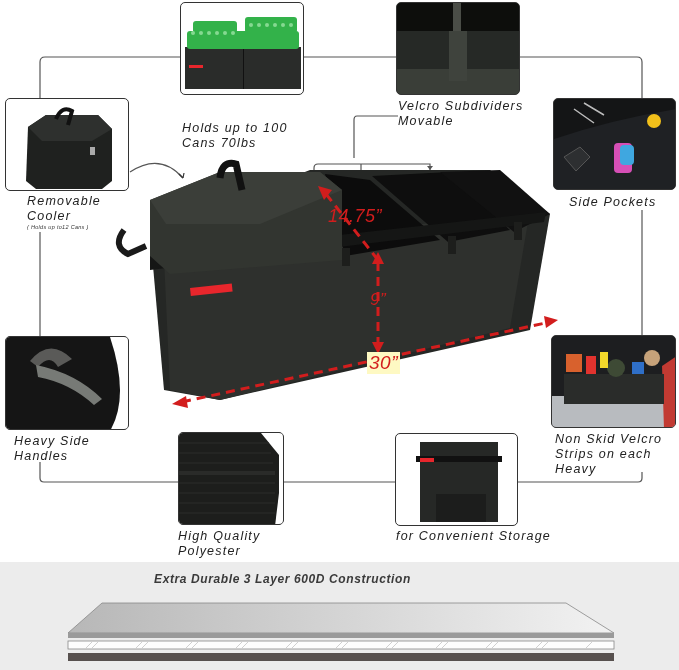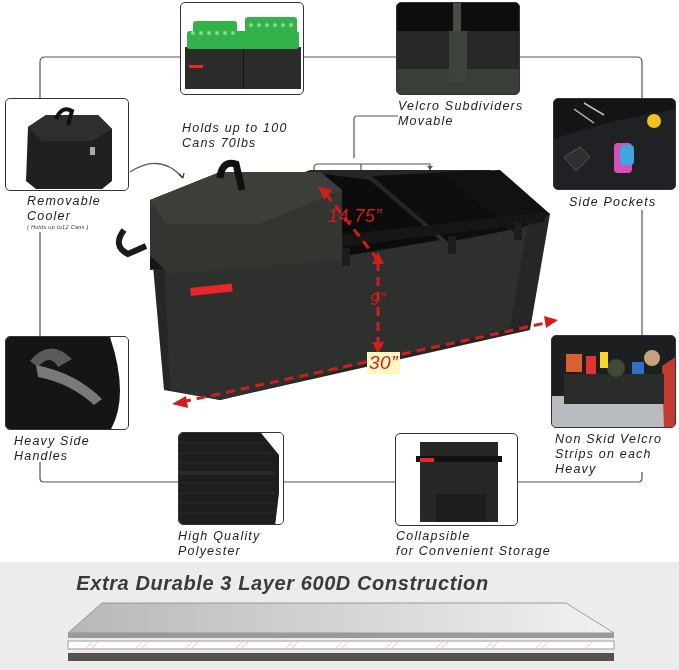--- a/index.html
+++ b/index.html
@@ -23,21 +23,21 @@
     .dim {
       position: absolute; color: #d21d1d; font-style: italic; font-size: 18px;
       letter-spacing: 0.5px;
     }
     .footer-band {
       position: absolute; left: 0; top: 562px; width: 679px; height: 108px;
       background: #ececec;
     }
     .footer-title {
       position: absolute; top: 572px; left: 0; width: 565px; text-align: center;
-      font-style: italic; font-weight: bold; font-size: 20px; color: #3a3a3a;
+      font-style: italic; font-weight: bold; font-size: 12px; color: #3a3a3a;
       letter-spacing: 0.6px;
     }
   </style>
 </head>
 <body>
 
 <svg class="abs" style="left:0;top:0" width="679" height="560">
   <g fill="none" stroke="#555" stroke-width="1.2">
 
     <path d="M40 98 V62 Q40 57 45 57 H182"></path>
@@ -189,21 +189,20 @@
 
 <div class="thumb" style="left:395px;top:433px;width:123px;height:93px;background:#fff;">
   <svg width="123" height="93">
     <rect x="24" y="8" width="78" height="80" fill="#262826"></rect>
     <rect x="20" y="22" width="86" height="6" fill="#111"></rect>
     <rect x="24" y="24" width="14" height="4" fill="#e8262c"></rect>
     <rect x="40" y="60" width="50" height="28" fill="#1c1d1c"></rect>
   </svg>
 </div>
 <div class="caption" style="left:396px;top:529px;">
-  <div>Collapsible</div>
   <div>for Convenient Storage</div>
 </div>
 
 <svg class="abs" style="left:110px;top:150px" width="450" height="260">
 
   <path d="M40 82 L200 20 H380 L440 64 L420 180 L110 250 L54 240 Z" fill="#252725"></path>
   <path d="M54 108 L420 60 L400 178 L110 250 L60 240 Z" fill="#2e302d"></path>
 
   <path d="M215 24 L260 30 L330 90 L235 106 Z" fill="#0c0c0c"></path>
   <path d="M262 26 L340 22 L400 80 L338 92 Z" fill="#0e0e0e"></path>

